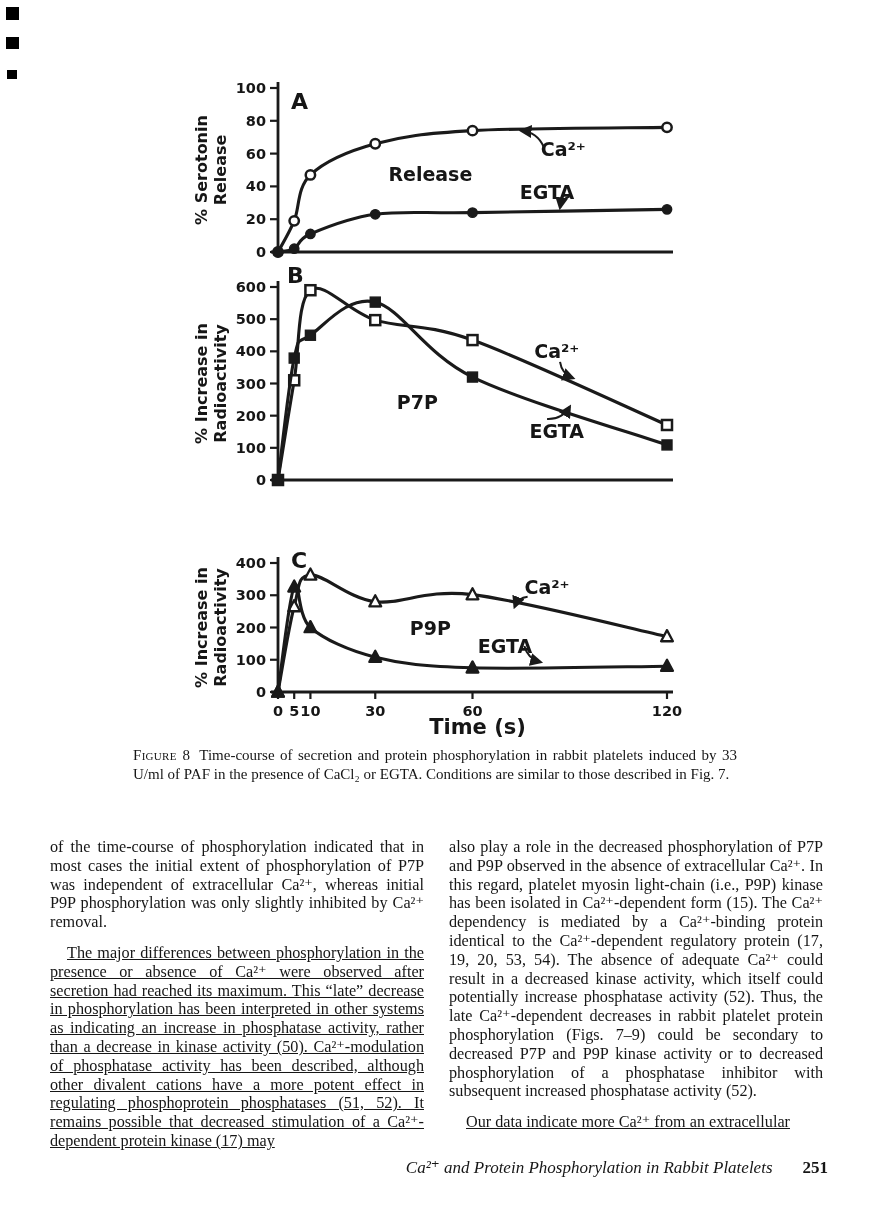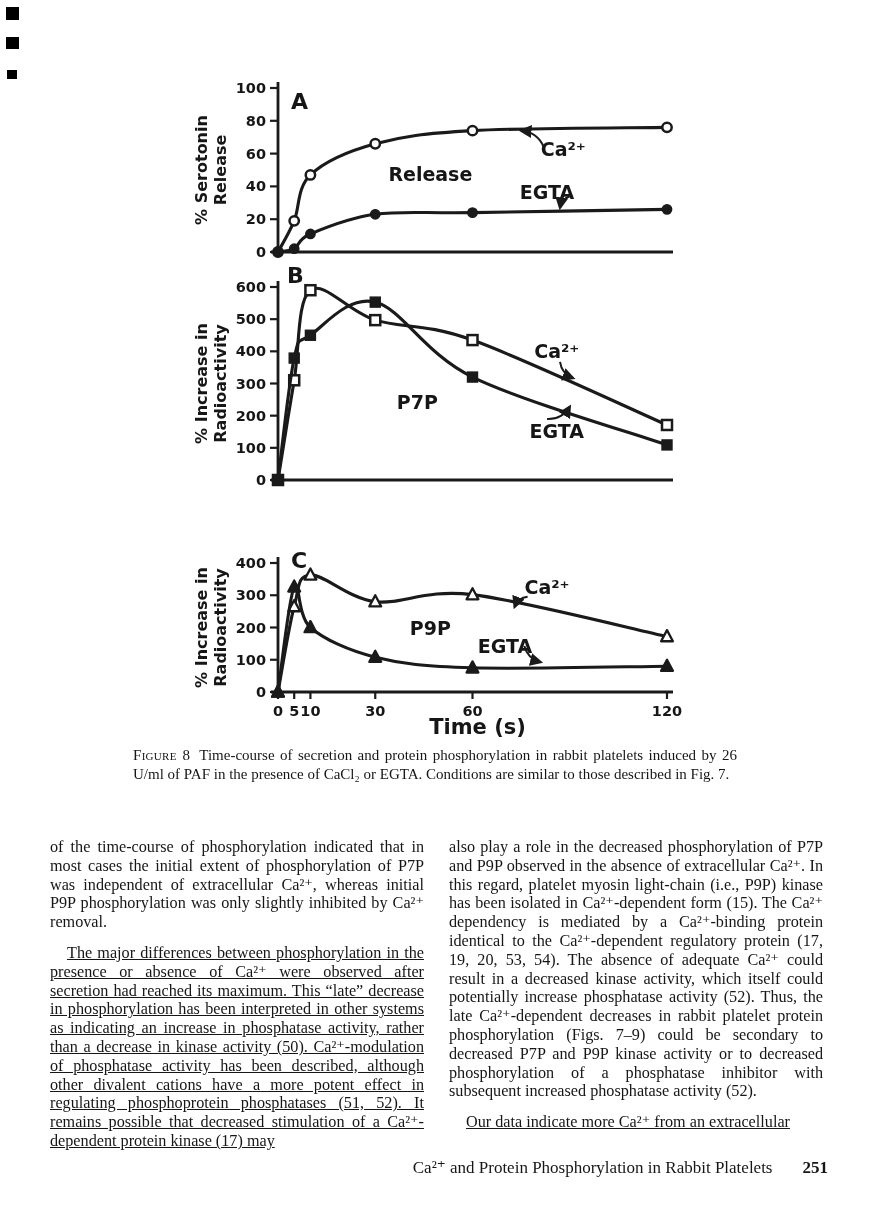--- a/index.html
+++ b/index.html
@@ -11,21 +11,21 @@
   .caption{position:absolute;left:133px;top:746px;width:604px;
            font-size:15px;line-height:18.6px;text-align:justify;}
   .figlabel{font-variant:small-caps;padding-right:9px;letter-spacing:.3px;}
   .col{position:absolute;top:826px;width:398px;font-size:16.2px;line-height:18.8px;
        text-align:justify;}
   .colL{left:38px;}
   .colR{left:437px;}
   .col p{margin:12px;}
   .col p.indent{text-indent:17px;text-decoration:underline;}
   .footer{position:absolute;top:1157px;left:0;width:828px;text-align:right;font-size:17px;}
-  .ftitle{}
+  .ftitle{font-style:italic;}
   .fnum{margin-left:30px;font-style:normal;font-weight:bold;}
 </style>
 </head>
 <body>
 
 <div class="page">
 
   <div class="mk" style="left:6px;top:7px;width:13px;height:13px;"></div>
   <div class="mk" style="left:6px;top:37px;width:13px;height:12px;"></div>
   <div class="mk" style="left:7px;top:70px;width:10px;height:9px;"></div>
@@ -188,21 +188,21 @@
         <text x="240.35833333333332" y="97.1125" text-anchor="middle" font-size="19" font-weight="bold">P9P</text>
         <text x="357.05833333333334" y="56.155" text-anchor="middle" font-size="19" font-weight="bold">Ca²⁺</text>
         <path d="M337.60833333333335,58.8625 Q328.12575,59.97124999999999 324.64166666666665,68.86" stroke="#1a1a1a" stroke-width="2" fill="none" marker-end="url(#ah2)"></path>
         <text x="314.91666666666663" y="114.85" text-anchor="middle" font-size="19" font-weight="bold">EGTA</text>
         <path d="M334.3666666666667,107.8825 Q337.6333333333333,120.80749999999999 350.575,124.0075" stroke="#1a1a1a" stroke-width="2" fill="none" marker-end="url(#ah2)"></path>
       </g>
       <text x="101" y="30" font-size="22" font-weight="bold">C</text>
     </svg>
 
   <div class="caption">
-    <span class="figlabel">Figure 8</span><span>Time-course of secretion and protein phosphorylation in rabbit platelets induced by 26 U/ml of PAF in the presence of CaCl₂ or EGTA. Conditions are similar to those described in Fig. 7.</span>
+    <span class="figlabel">Figure 8</span><span>Time-course of secretion and protein phosphorylation in rabbit platelets induced by 33 U/ml of PAF in the presence of CaCl₂ or EGTA. Conditions are similar to those described in Fig. 7.</span>
   </div>
 
   <div class="col colL">
     <p>of the time-course of phosphorylation indicated that in most cases the initial extent of phosphorylation of P7P was independent of extracellular Ca²⁺, whereas initial P9P phosphorylation was only slightly inhibited by Ca²⁺ removal.</p>
     <p class="indent">The major differences between phosphorylation in the presence or absence of Ca²⁺ were observed after secretion had reached its maximum. This “late” decrease in phosphorylation has been interpreted in other systems as indicating an increase in phosphatase activity, rather than a decrease in kinase activity (50). Ca²⁺-modulation of phosphatase activity has been described, although other divalent cations have a more potent effect in regulating phosphoprotein phosphatases (51, 52). It remains possible that decreased stimulation of a Ca²⁺-dependent protein kinase (17) may</p>
   </div>
 
   <div class="col colR">
     <p>also play a role in the decreased phosphorylation of P7P and P9P observed in the absence of extracellular Ca²⁺. In this regard, platelet myosin light-chain (i.e., P9P) kinase has been isolated in Ca²⁺-dependent form (15). The Ca²⁺ dependency is mediated by a Ca²⁺-binding protein identical to the Ca²⁺-dependent regulatory protein (17, 19, 20, 53, 54). The absence of adequate Ca²⁺ could result in a decreased kinase activity, which itself could potentially increase phosphatase activity (52). Thus, the late Ca²⁺-dependent decreases in rabbit platelet protein phosphorylation (Figs. 7–9) could be secondary to decreased P7P and P9P kinase activity or to decreased phosphorylation of a phosphatase inhibitor with subsequent increased phosphatase activity (52).</p>
     <p class="indent">Our data indicate more Ca²⁺ from an extracellular</p>

